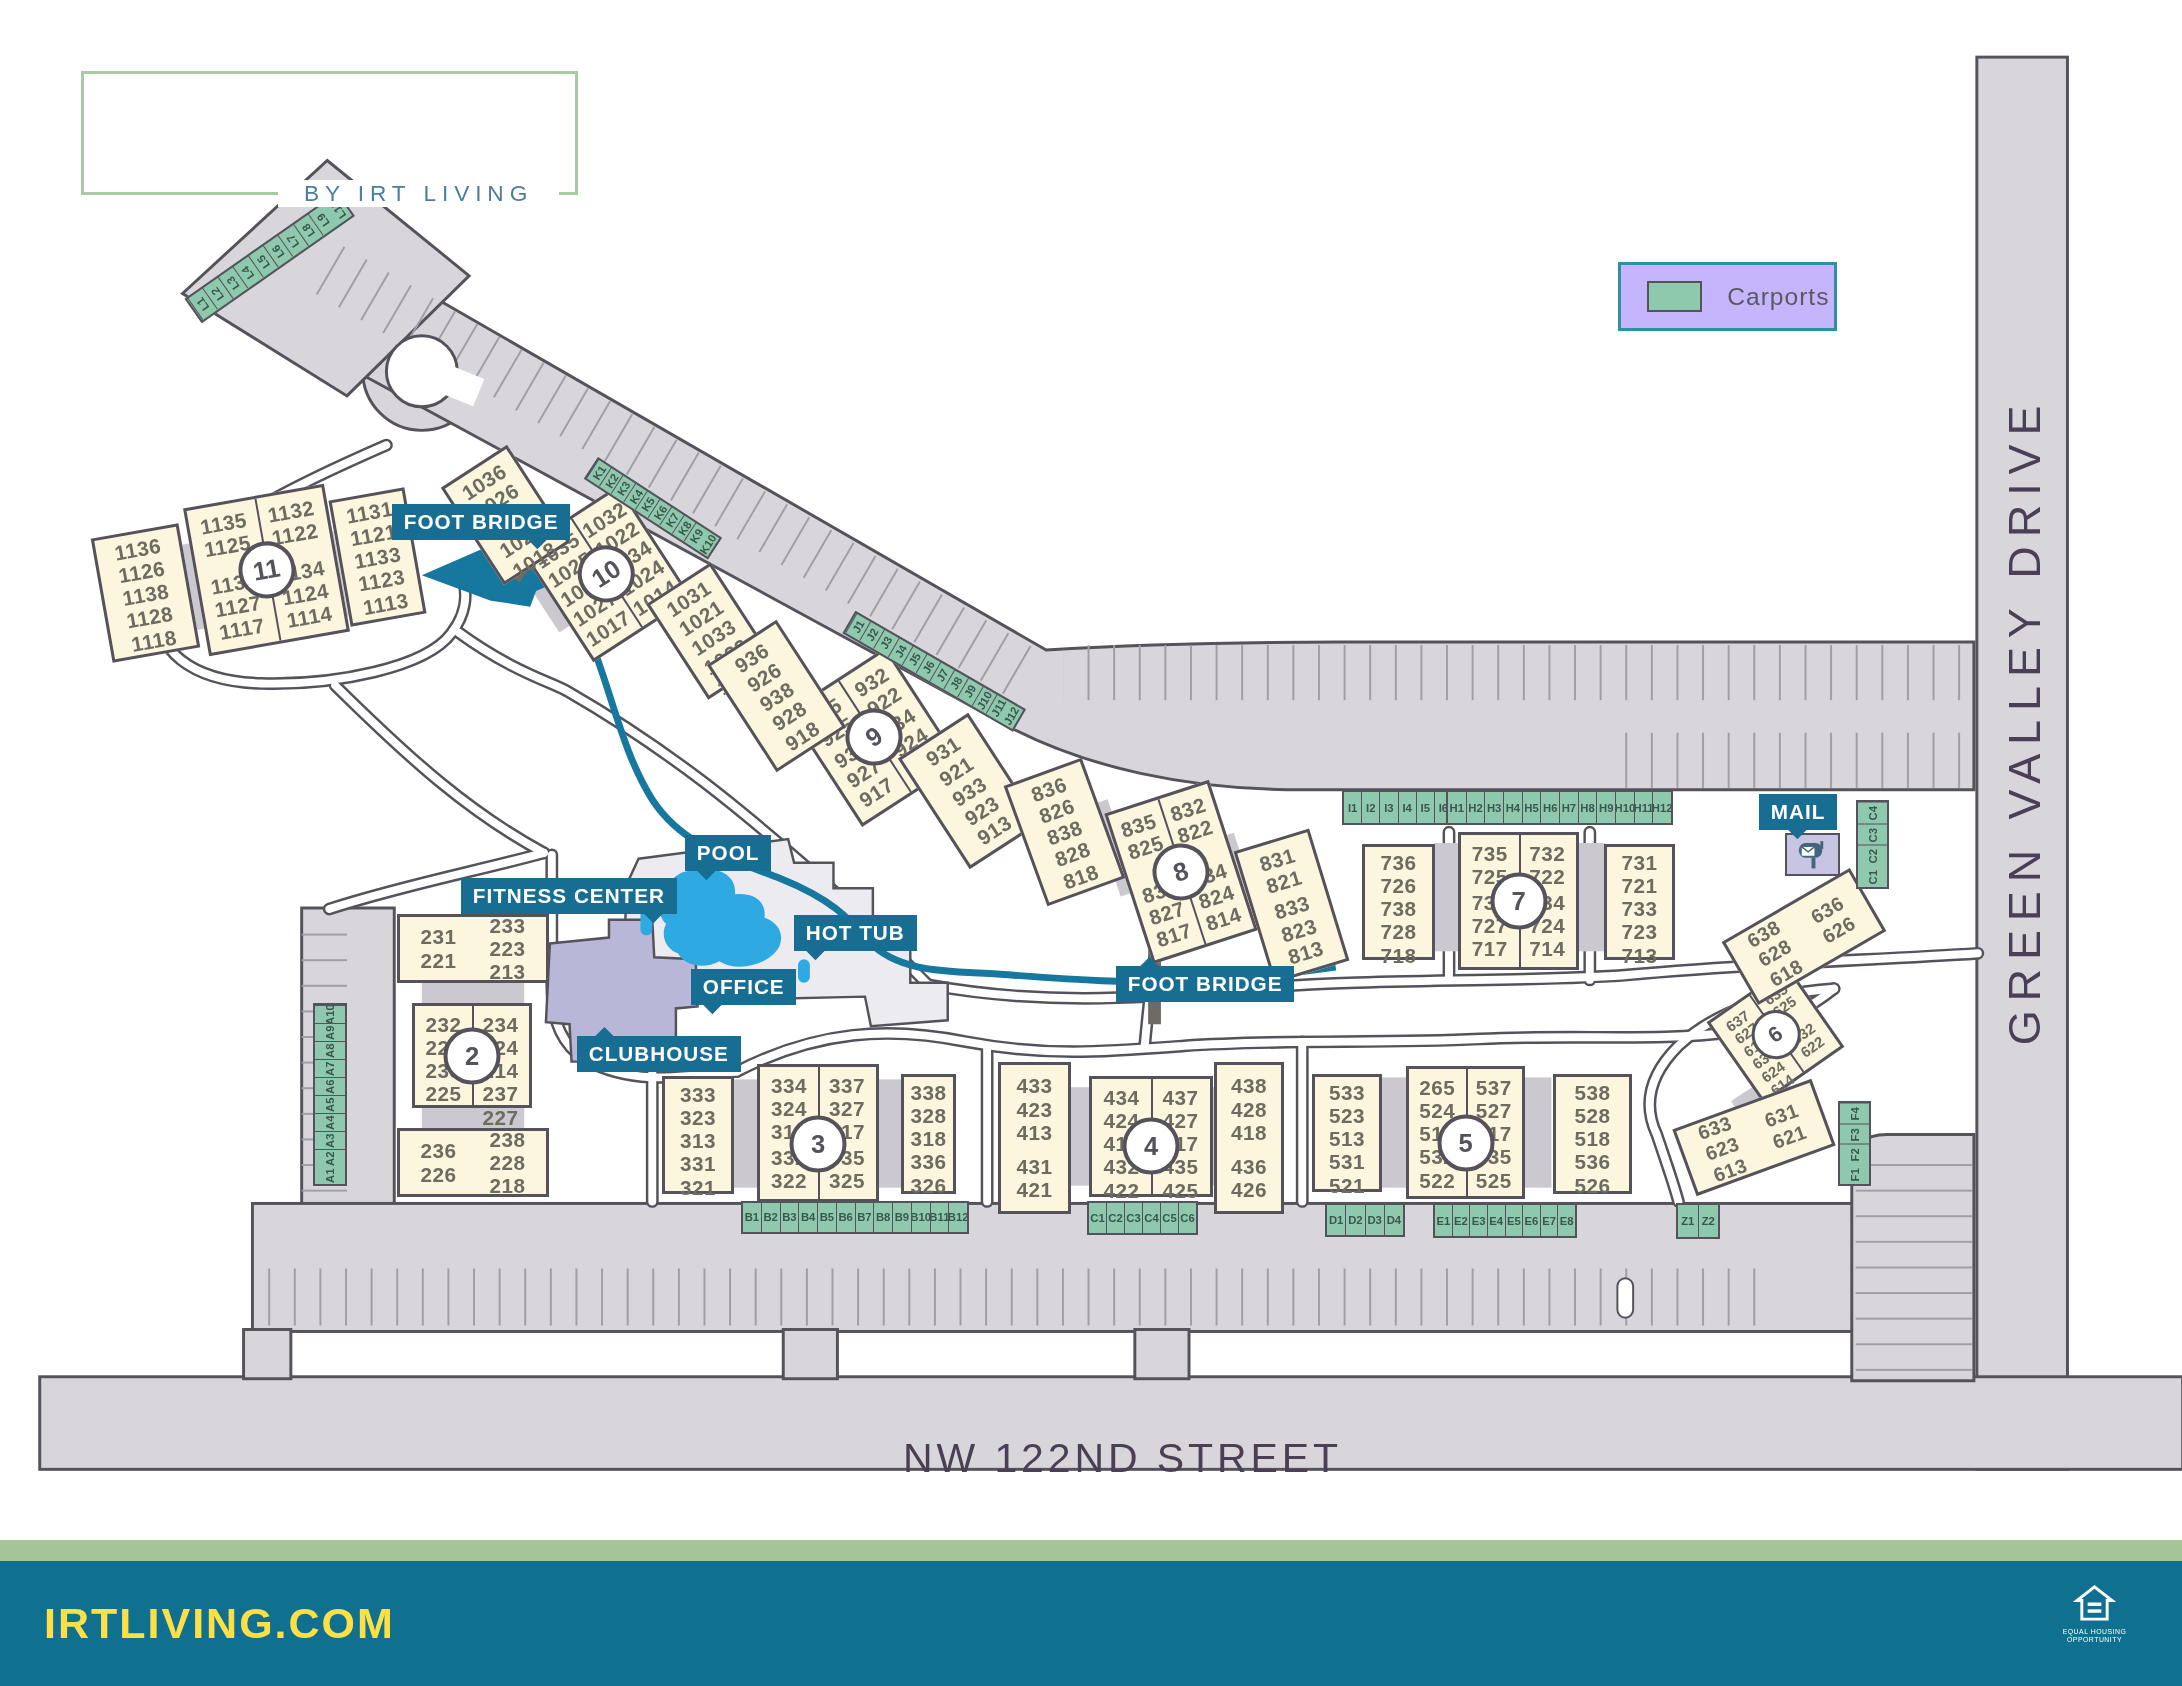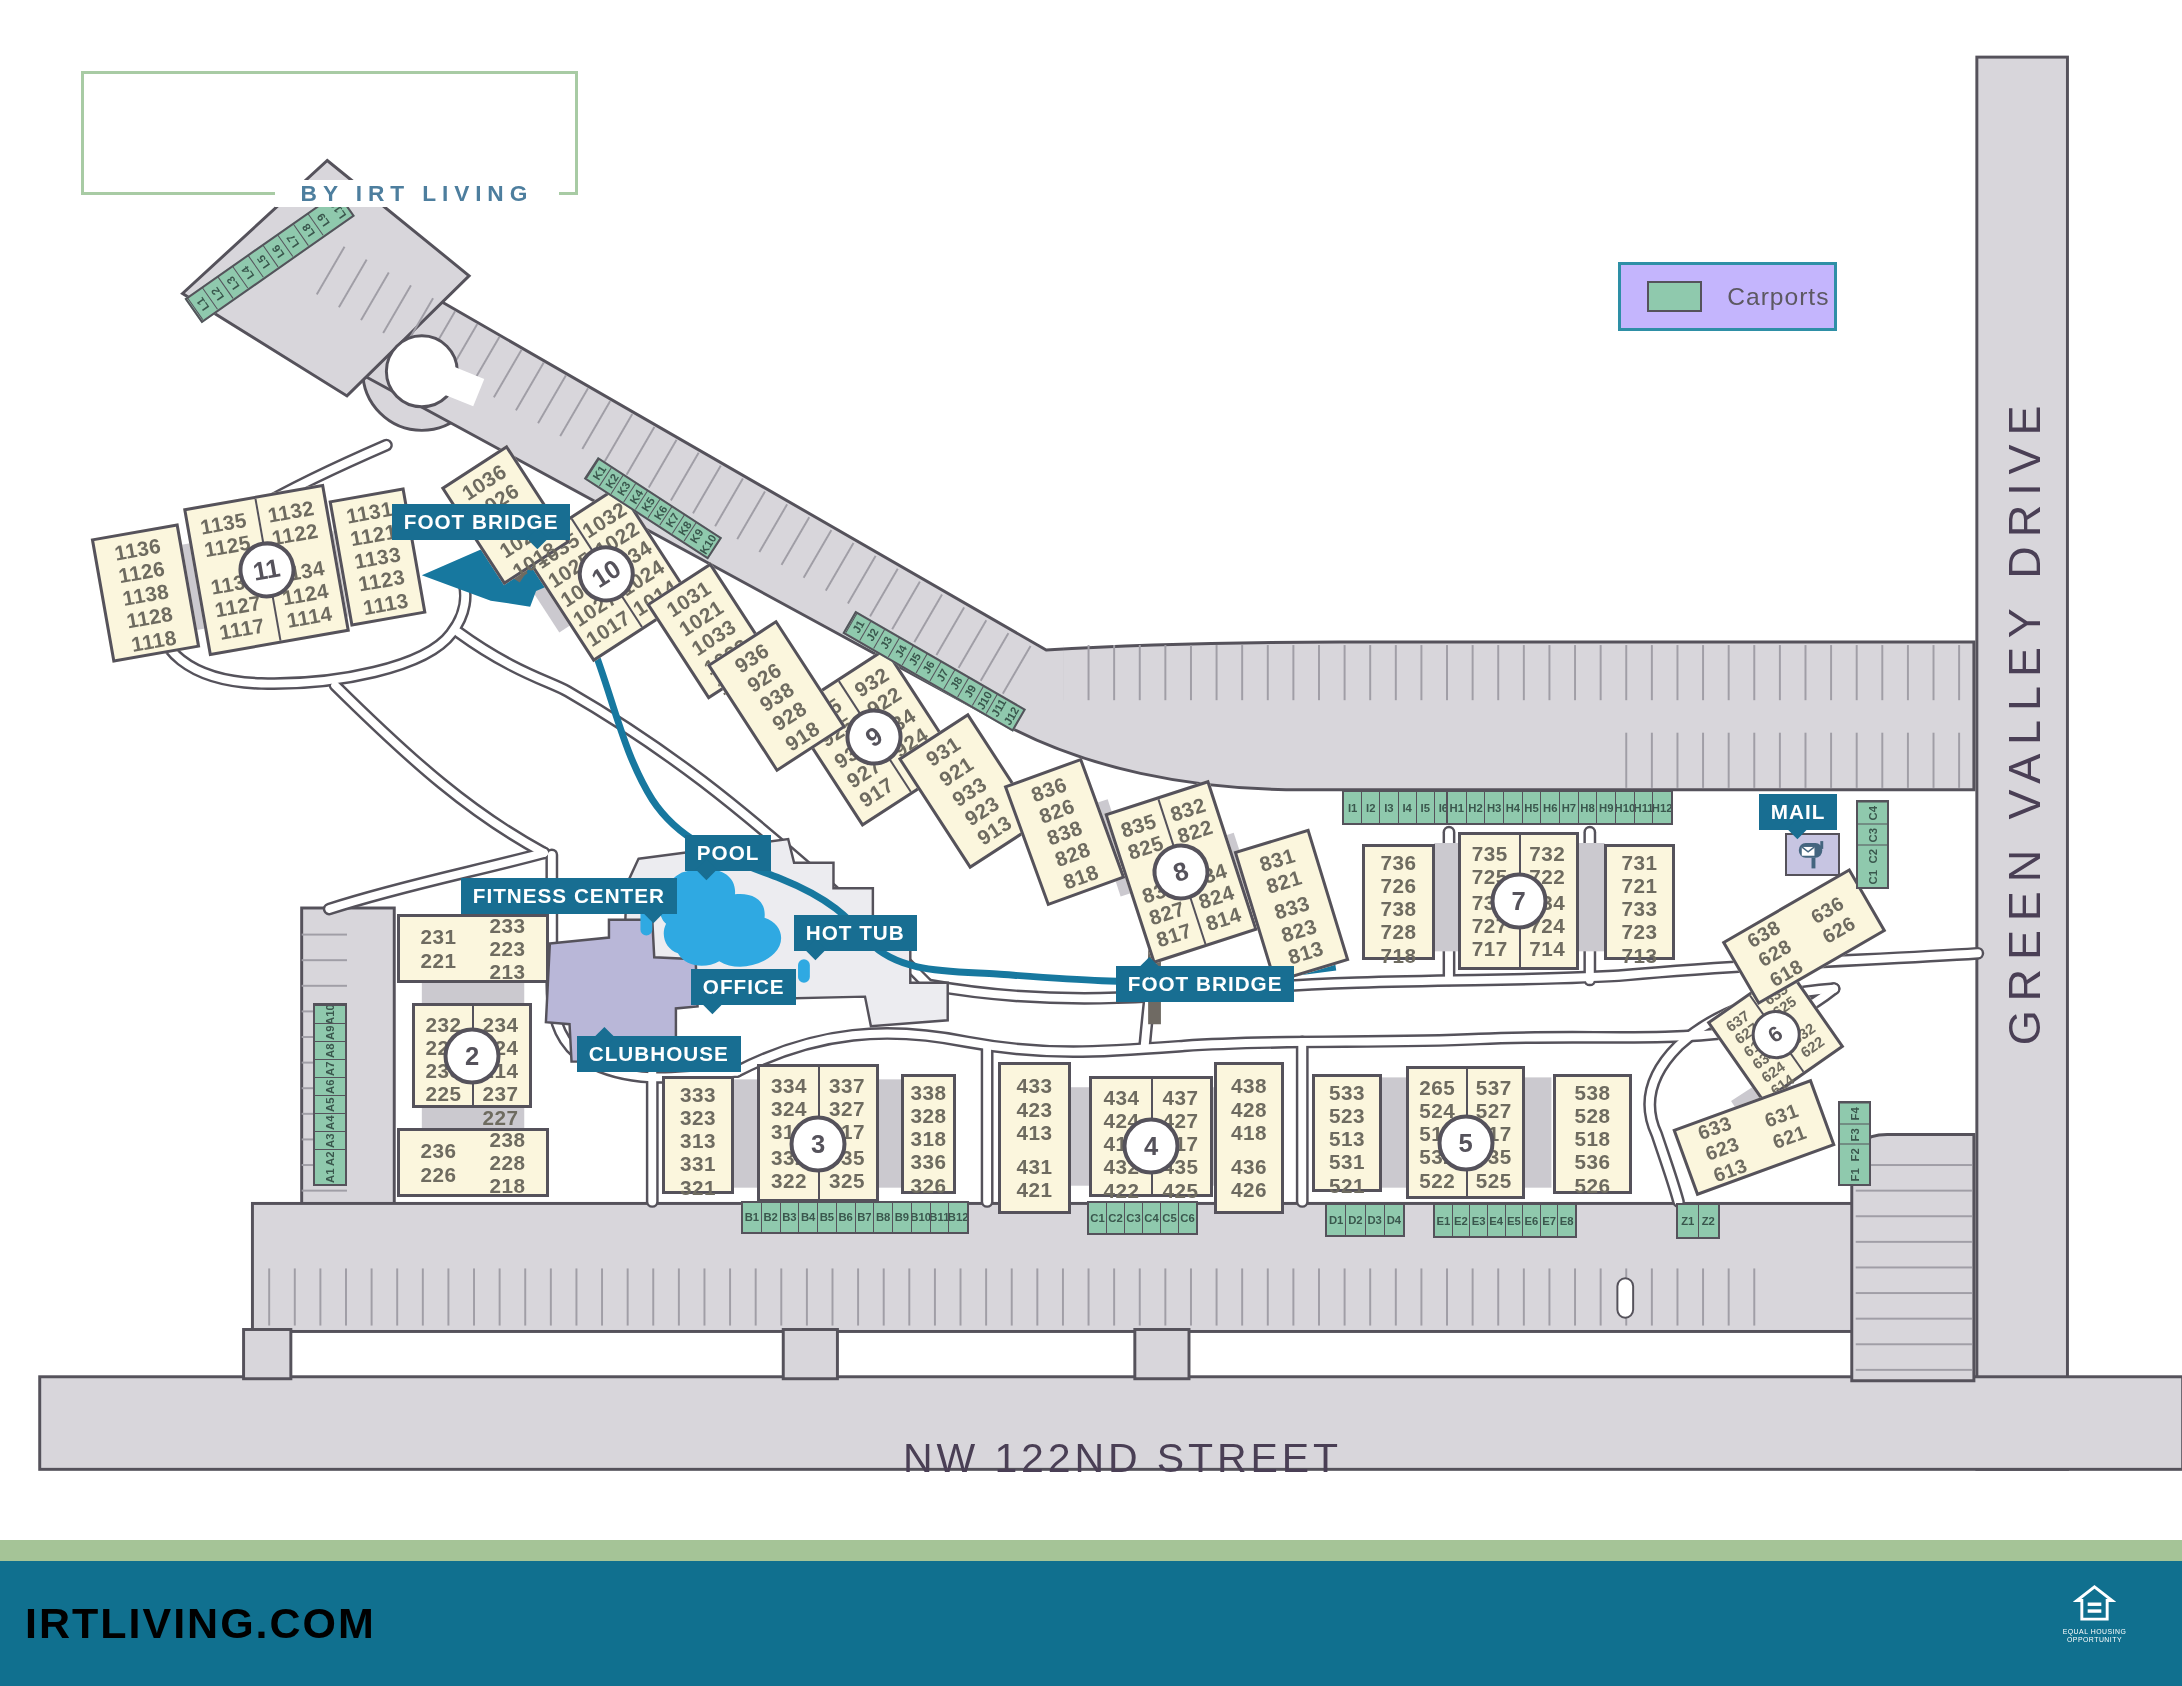--- a/index.html
+++ b/index.html
@@ -54,31 +54,31 @@
   .legend{position:absolute;left:1618px;top:262px;width:219px;height:69px;border:3px solid #2e8fa6;
           background:#c4b5fd;display:flex;align-items:center;box-sizing:border-box;z-index:6;}
   .legend .swatch{width:51px;height:26.6px;background:#8fc9ad;border:2px solid #55525b;margin-left:25.6px;}
   .legend .ltext{font-size:24.6px;color:#5c5861;letter-spacing:1px;margin-left:25.6px;}
 
   
   .logo{position:absolute;left:81px;top:71px;width:491px;height:118px;border:3px solid #a8cba4;z-index:6;}
   .logo .title{position:absolute;left:0;right:0;top:25.6px;text-align:center;font-size:41px;
                font-weight:700;letter-spacing:10.8px;color:#2b6487;}
   .logo .subtitle{position:absolute;right:15.8px;bottom:-14.8px;background:#fff;padding:0 26px;
-                  font-size:22.7px;letter-spacing:5.9px;color:#4d7e9e;font-weight:700;}
+                  font-size:22.7px;letter-spacing:5.9px;color:#4d7e9e;font-weight:400;}
 
   
   .mailbox{position:absolute;left:1785px;top:833px;width:51px;height:39px;background:#c7c5e2;
            border:2px solid #55525b;z-index:3;display:flex;align-items:center;justify-content:center;}
 
   
   .footer-green{position:absolute;left:0;top:1540px;width:2183px;height:21.7px;background:#a5c497;z-index:4;}
   .footer-teal{position:absolute;left:0;top:1561px;width:2183px;height:125px;background:#10708f;
                display:flex;align-items:center;z-index:4;}
-  .site{color:#000000;font-size:43px;font-weight:800;letter-spacing:2px;margin-left:25px;}
+  .site{color:#fde047;font-size:43px;font-weight:800;letter-spacing:2px;margin-left:44px;}
   .eho{position:absolute;right:49px;top:1584px;width:79px;text-align:center;color:#fff;z-index:5;}
   .eho .ehotext{font-size:6.9px;letter-spacing:0.5px;line-height:1.2;white-space:pre-line;margin-top:1px;}
 </style>
 </head>
 <body>
 
 <div class="stage">
 
 <svg class="base" width="2183" height="1686" viewBox="0 0 2216 1712">
   <defs>

